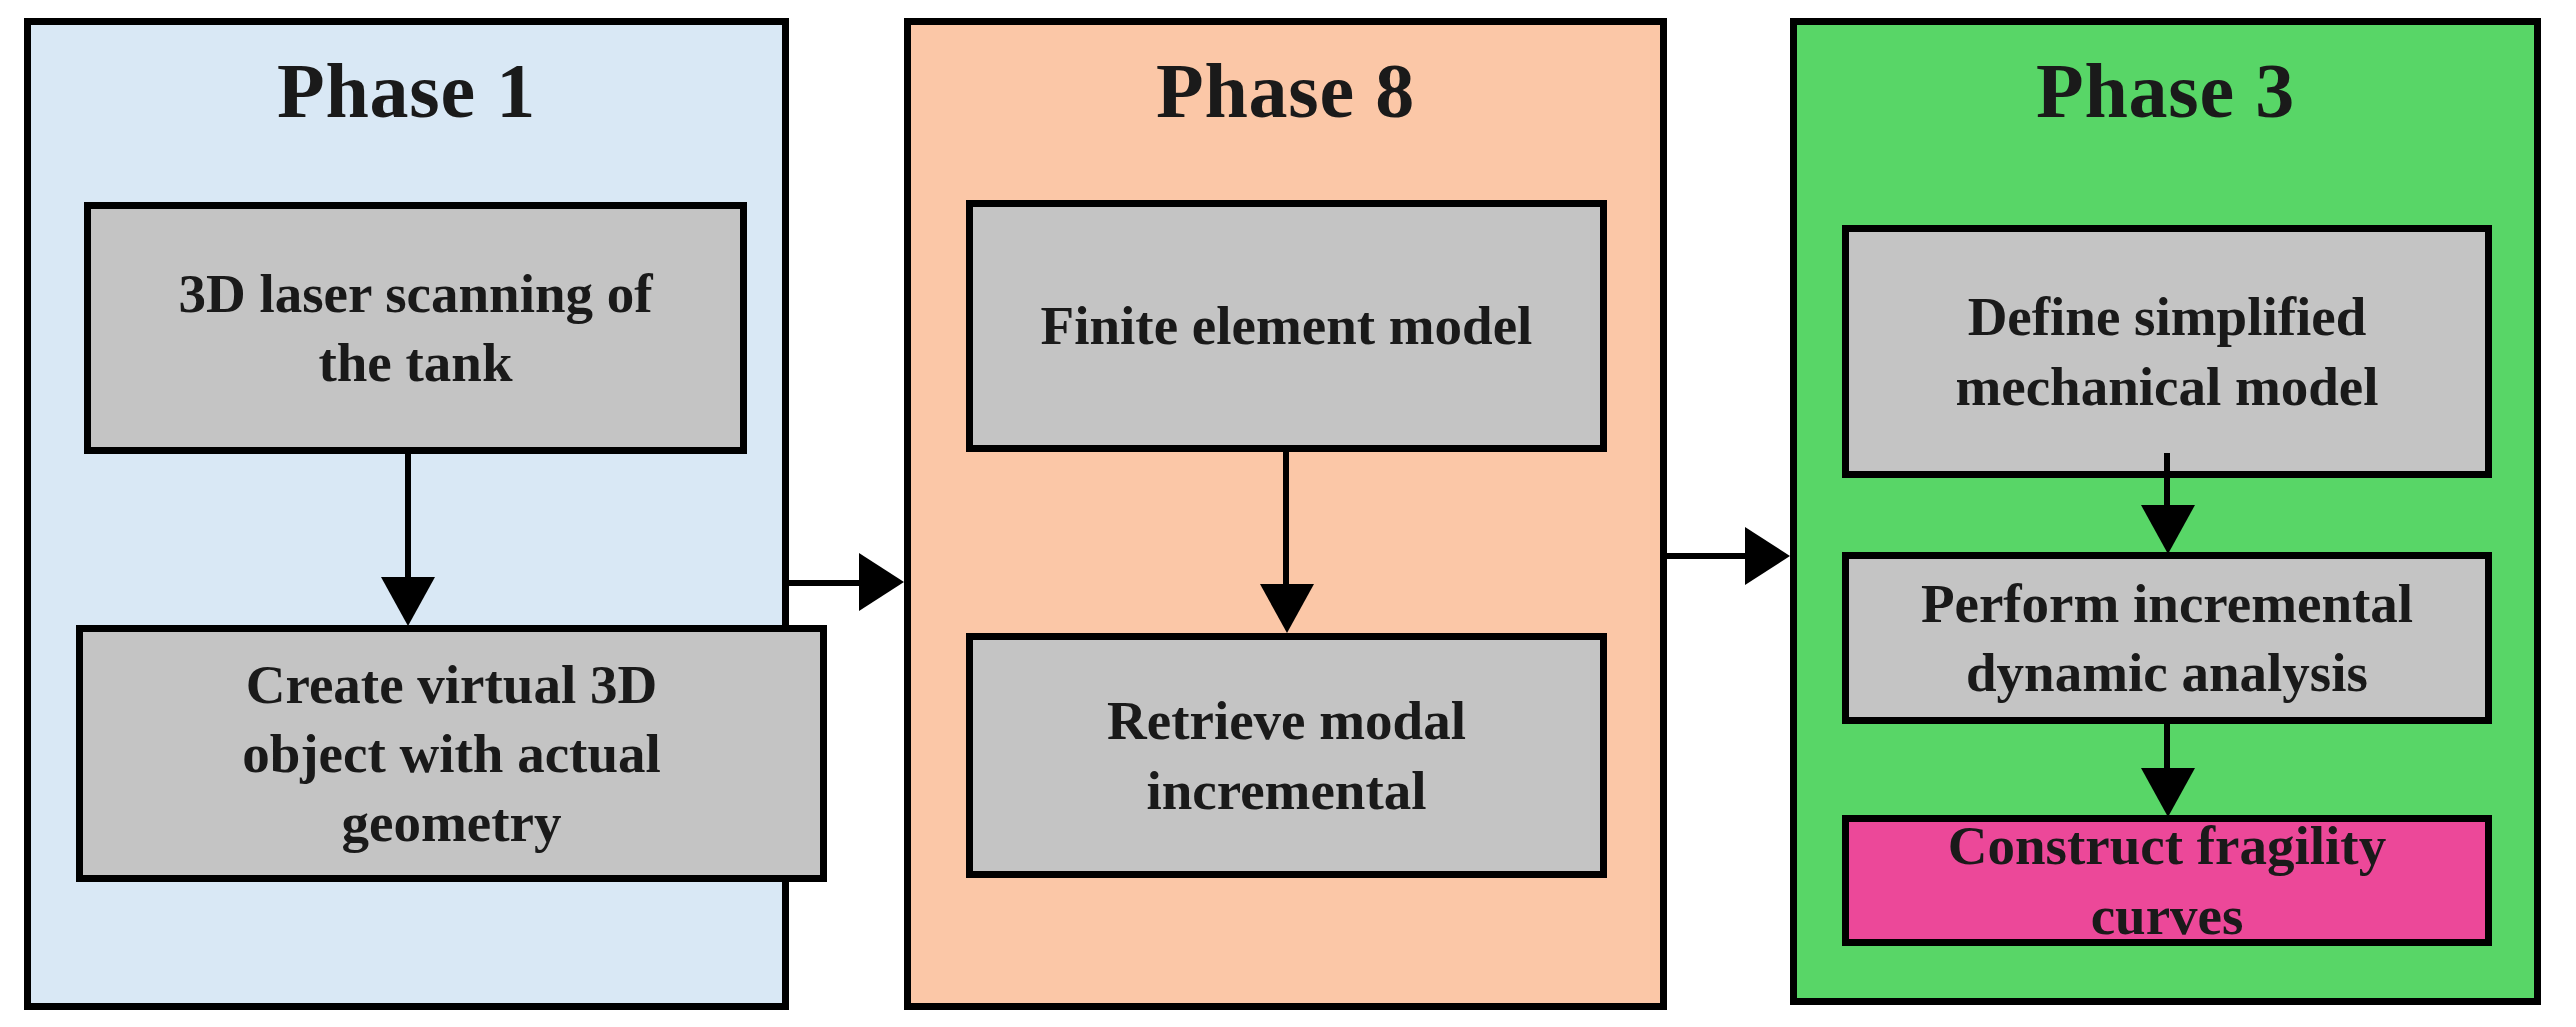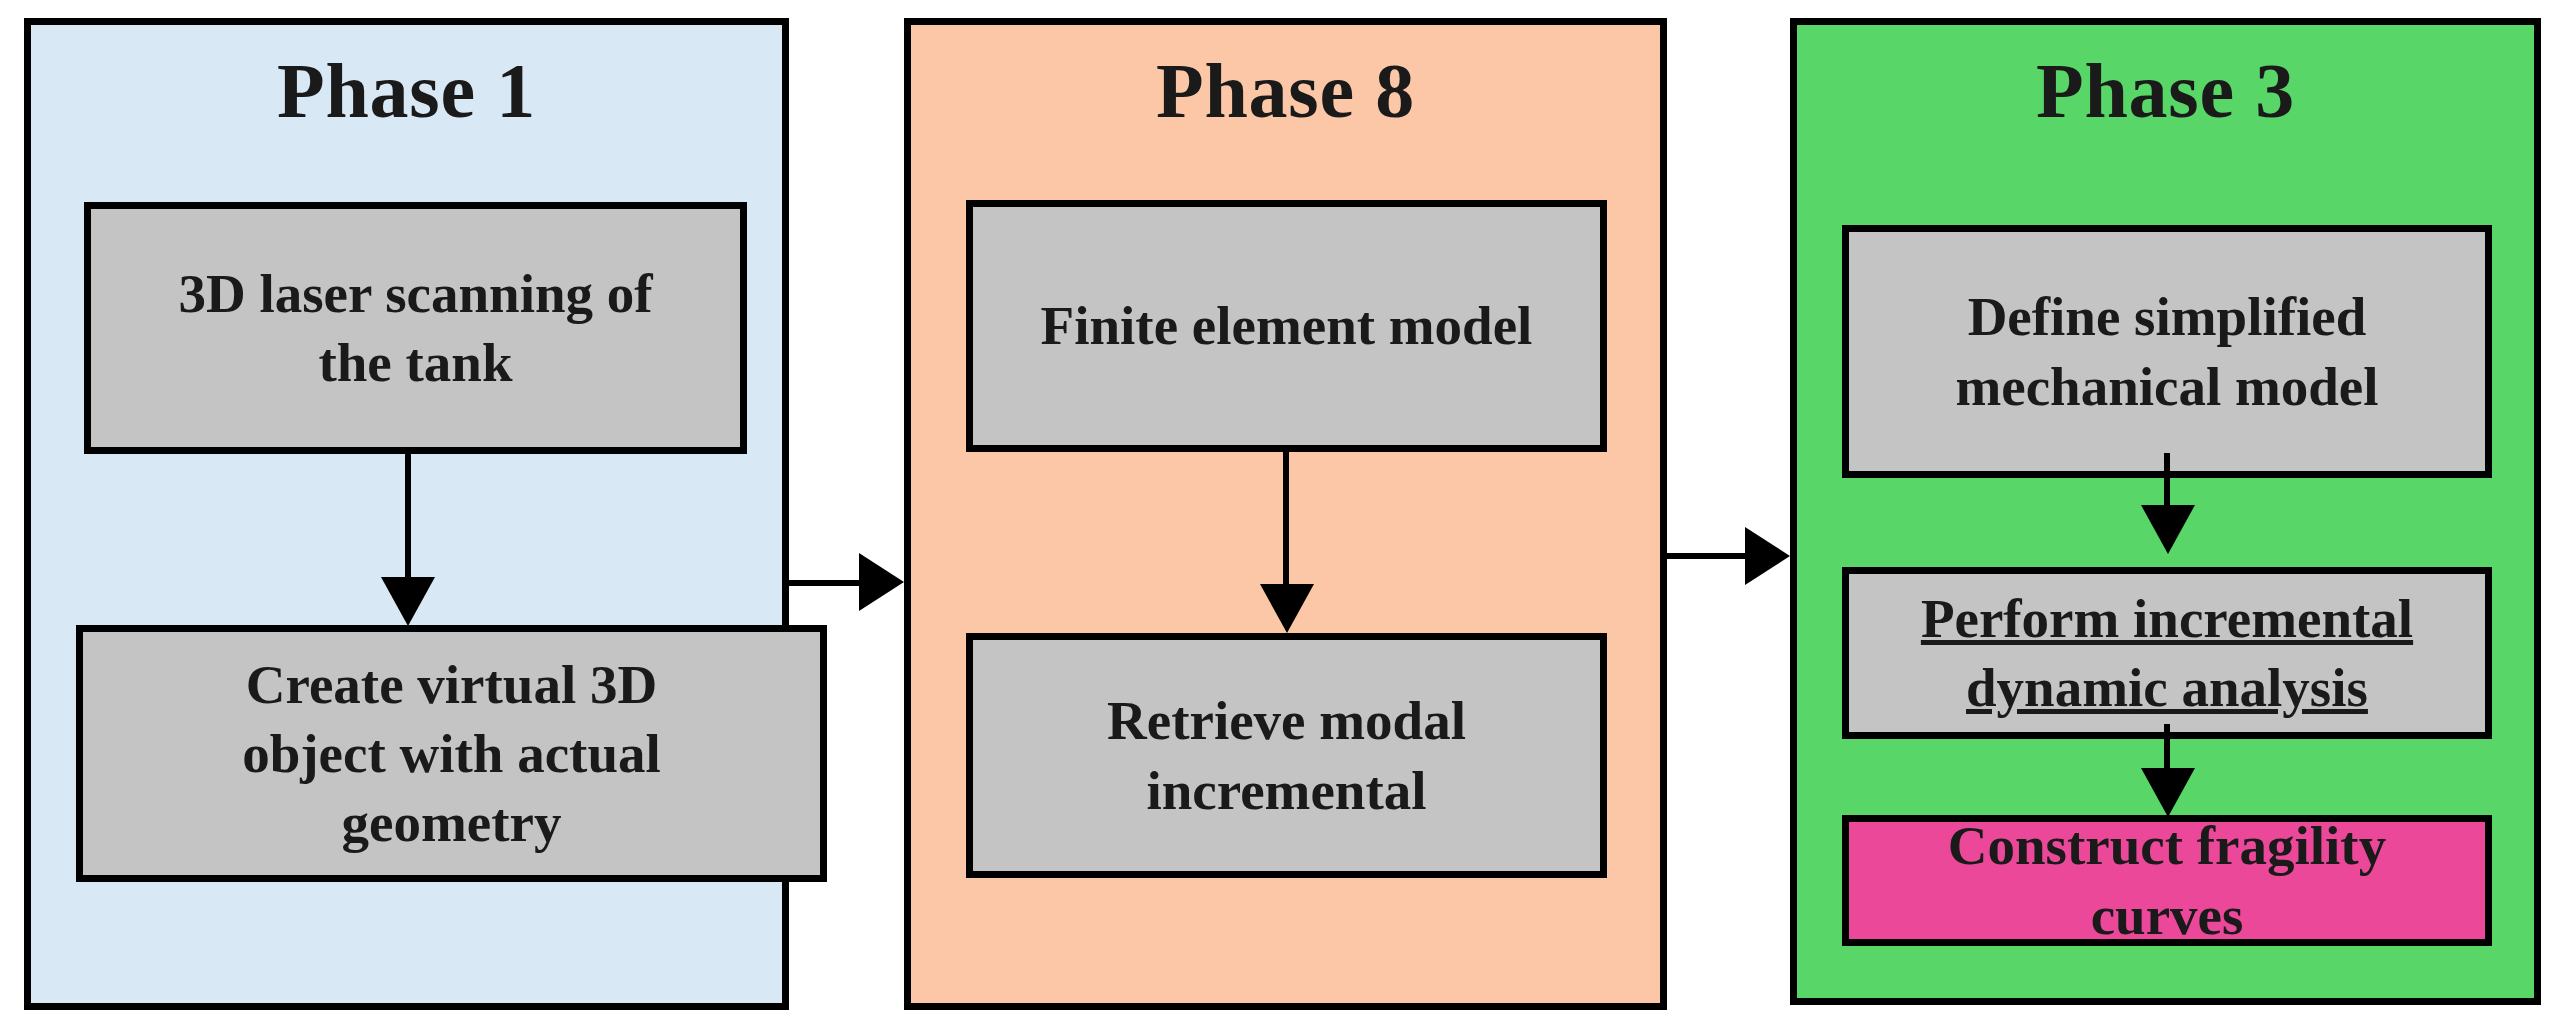--- a/index.html
+++ b/index.html
@@ -111,21 +111,21 @@
     <div class="panel-title">Phase 3</div>
 
     <div class="step-box" style="left: 45px; top: 175px; width: 650px; height: 253px; background-color: rgb(196, 196, 196); margin-top: 25px;">Define simplified
 mechanical model</div>
 
     <div>
       <div class="varrow-line" style="left:367px;top:428px;height:53px;"></div>
       <div class="varrow-head" style="left:344px;top:480px;"></div>
     </div>
 
-    <div class="step-box" style="left: 45px; top: 542px; width: 650px; height: 172px; background-color: rgb(196, 196, 196); text-decoration: underline;">Perform incremental
+    <div class="step-box" style="left: 45px; top: 527px; width: 650px; height: 172px; background-color: rgb(196, 196, 196);">Perform incremental
 dynamic analysis</div>
 
     <div>
       <div class="varrow-line" style="left:367px;top:699px;height:44px;"></div>
       <div class="varrow-head" style="left:344px;top:743px;"></div>
     </div>
 
     <div class="step-box" style="left: 45px; top: 790px; width: 650px; height: 131px; background-color: #ec4899;">Construct fragility
 curves</div>
   </div>

